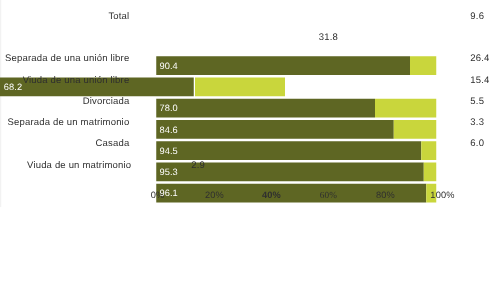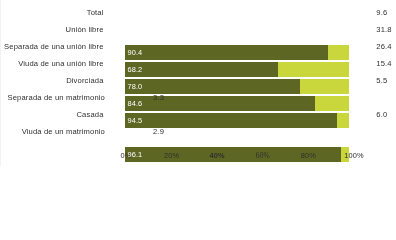--- a/index.html
+++ b/index.html
@@ -122,21 +122,20 @@
       <div class="row">
         <div class="cat-label">Total</div>
         <div class="bar-track">
           <div class="seg seg-primary" style="width: 90.4%; background: rgb(94, 102, 35);"></div>
           <div class="seg seg-secondary" style="width: 9.6%; background: rgb(201, 214, 60);"></div>
           <div class="seg-primary-label">90.4</div>
         </div>
         <div class="end-label">9.6</div>
       </div>
       <div class="row">
-        <div class="cat-label">Unión libre</div>
         <div class="bar-track">
           <div class="seg seg-primary" style="width: 68.2%; background: rgb(94, 102, 35);"></div>
           <div class="seg seg-secondary" style="width: 31.8%; background: rgb(201, 214, 60);"></div>
           <div class="seg-primary-label">68.2</div>
         </div>
         <div class="end-label">31.8</div>
       </div>
       <div class="row">
         <div class="cat-label">Separada de una unión libre</div>
         <div class="bar-track">
@@ -159,20 +158,25 @@
         <div class="cat-label">Divorciada</div>
         <div class="bar-track">
           <div class="seg seg-primary" style="width: 94.5%; background: rgb(94, 102, 35);"></div>
           <div class="seg seg-secondary" style="width: 5.5%; background: rgb(201, 214, 60);"></div>
           <div class="seg-primary-label">94.5</div>
         </div>
         <div class="end-label">5.5</div>
       </div>
       <div class="row">
         <div class="cat-label">Separada de un matrimonio</div>
+        <div class="bar-track">
+          <div class="seg seg-primary" style="width: 95.3%; background: rgb(94, 102, 35);"></div>
+          <div class="seg seg-secondary" style="width: 4.7%; background: rgb(201, 214, 60);"></div>
+          <div class="seg-primary-label">95.3</div>
+        </div>
         <div class="end-label">3.3</div>
       </div>
       <div class="row">
         <div class="cat-label">Casada</div>
         <div class="bar-track">
           <div class="seg seg-primary" style="width: 96.1%; background: rgb(94, 102, 35);"></div>
           <div class="seg seg-secondary" style="width: 3.9%; background: rgb(201, 214, 60);"></div>
           <div class="seg-primary-label">96.1</div>
         </div>
         <div class="end-label">6.0</div>

